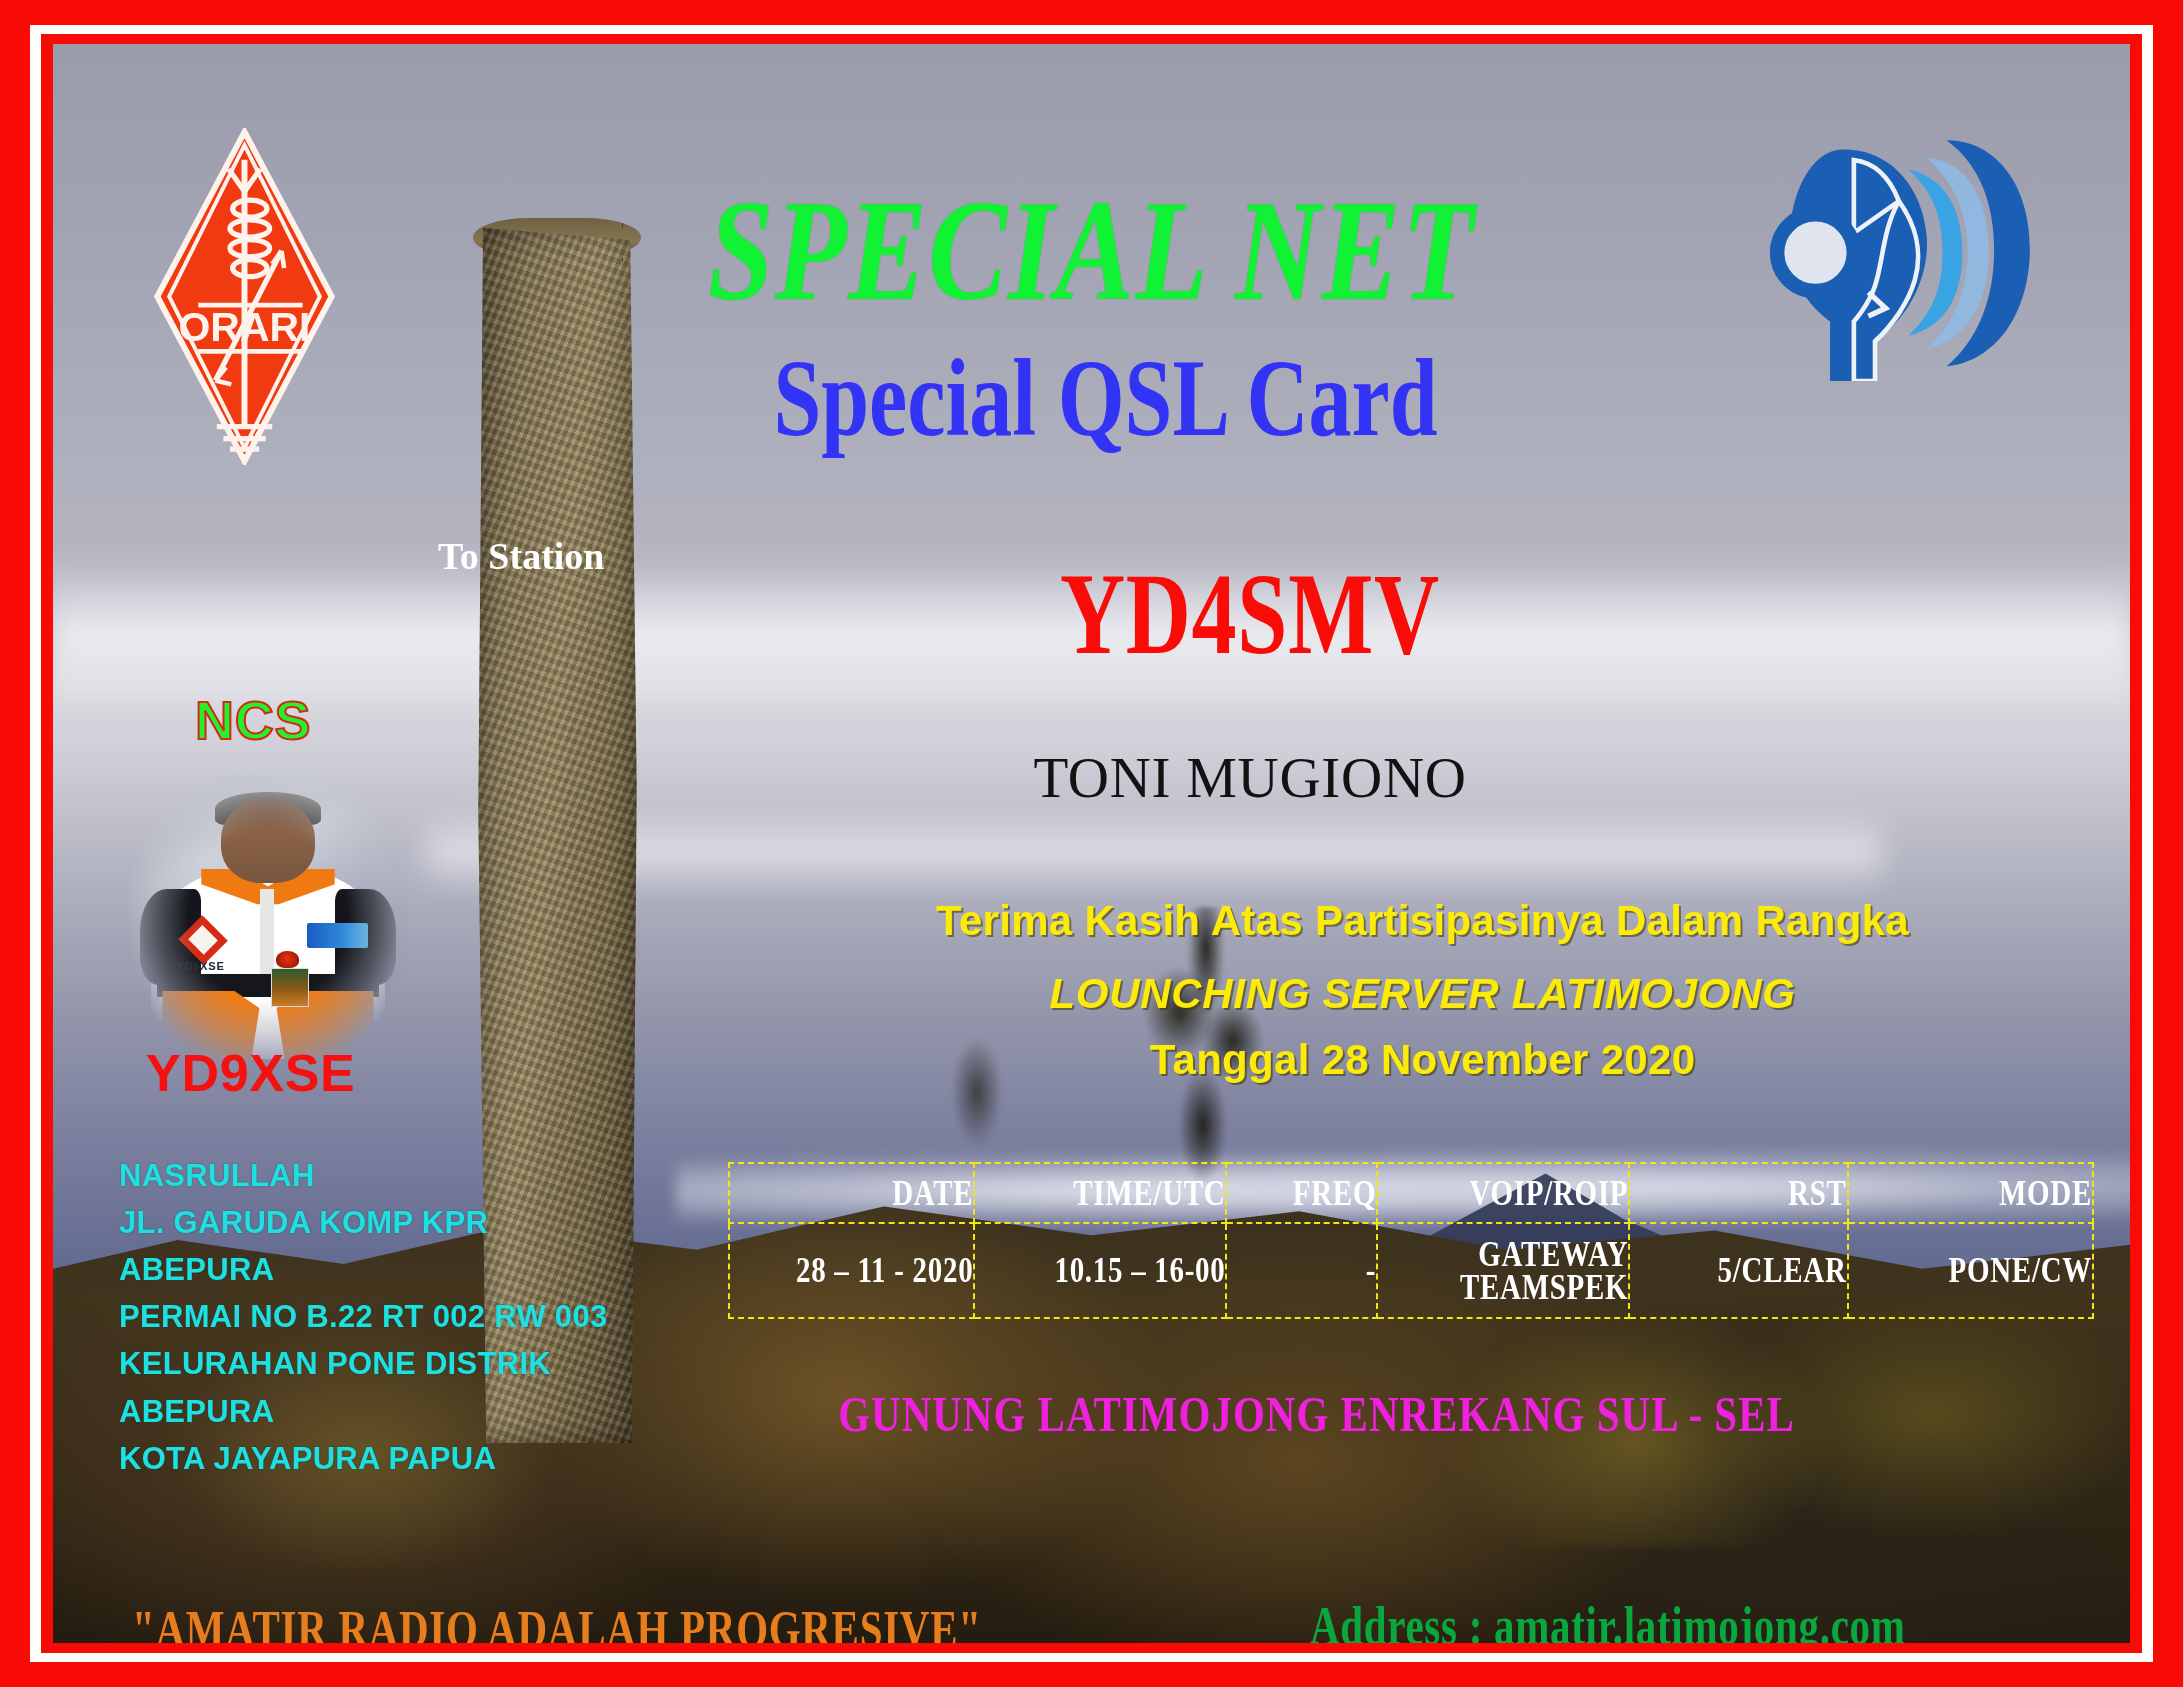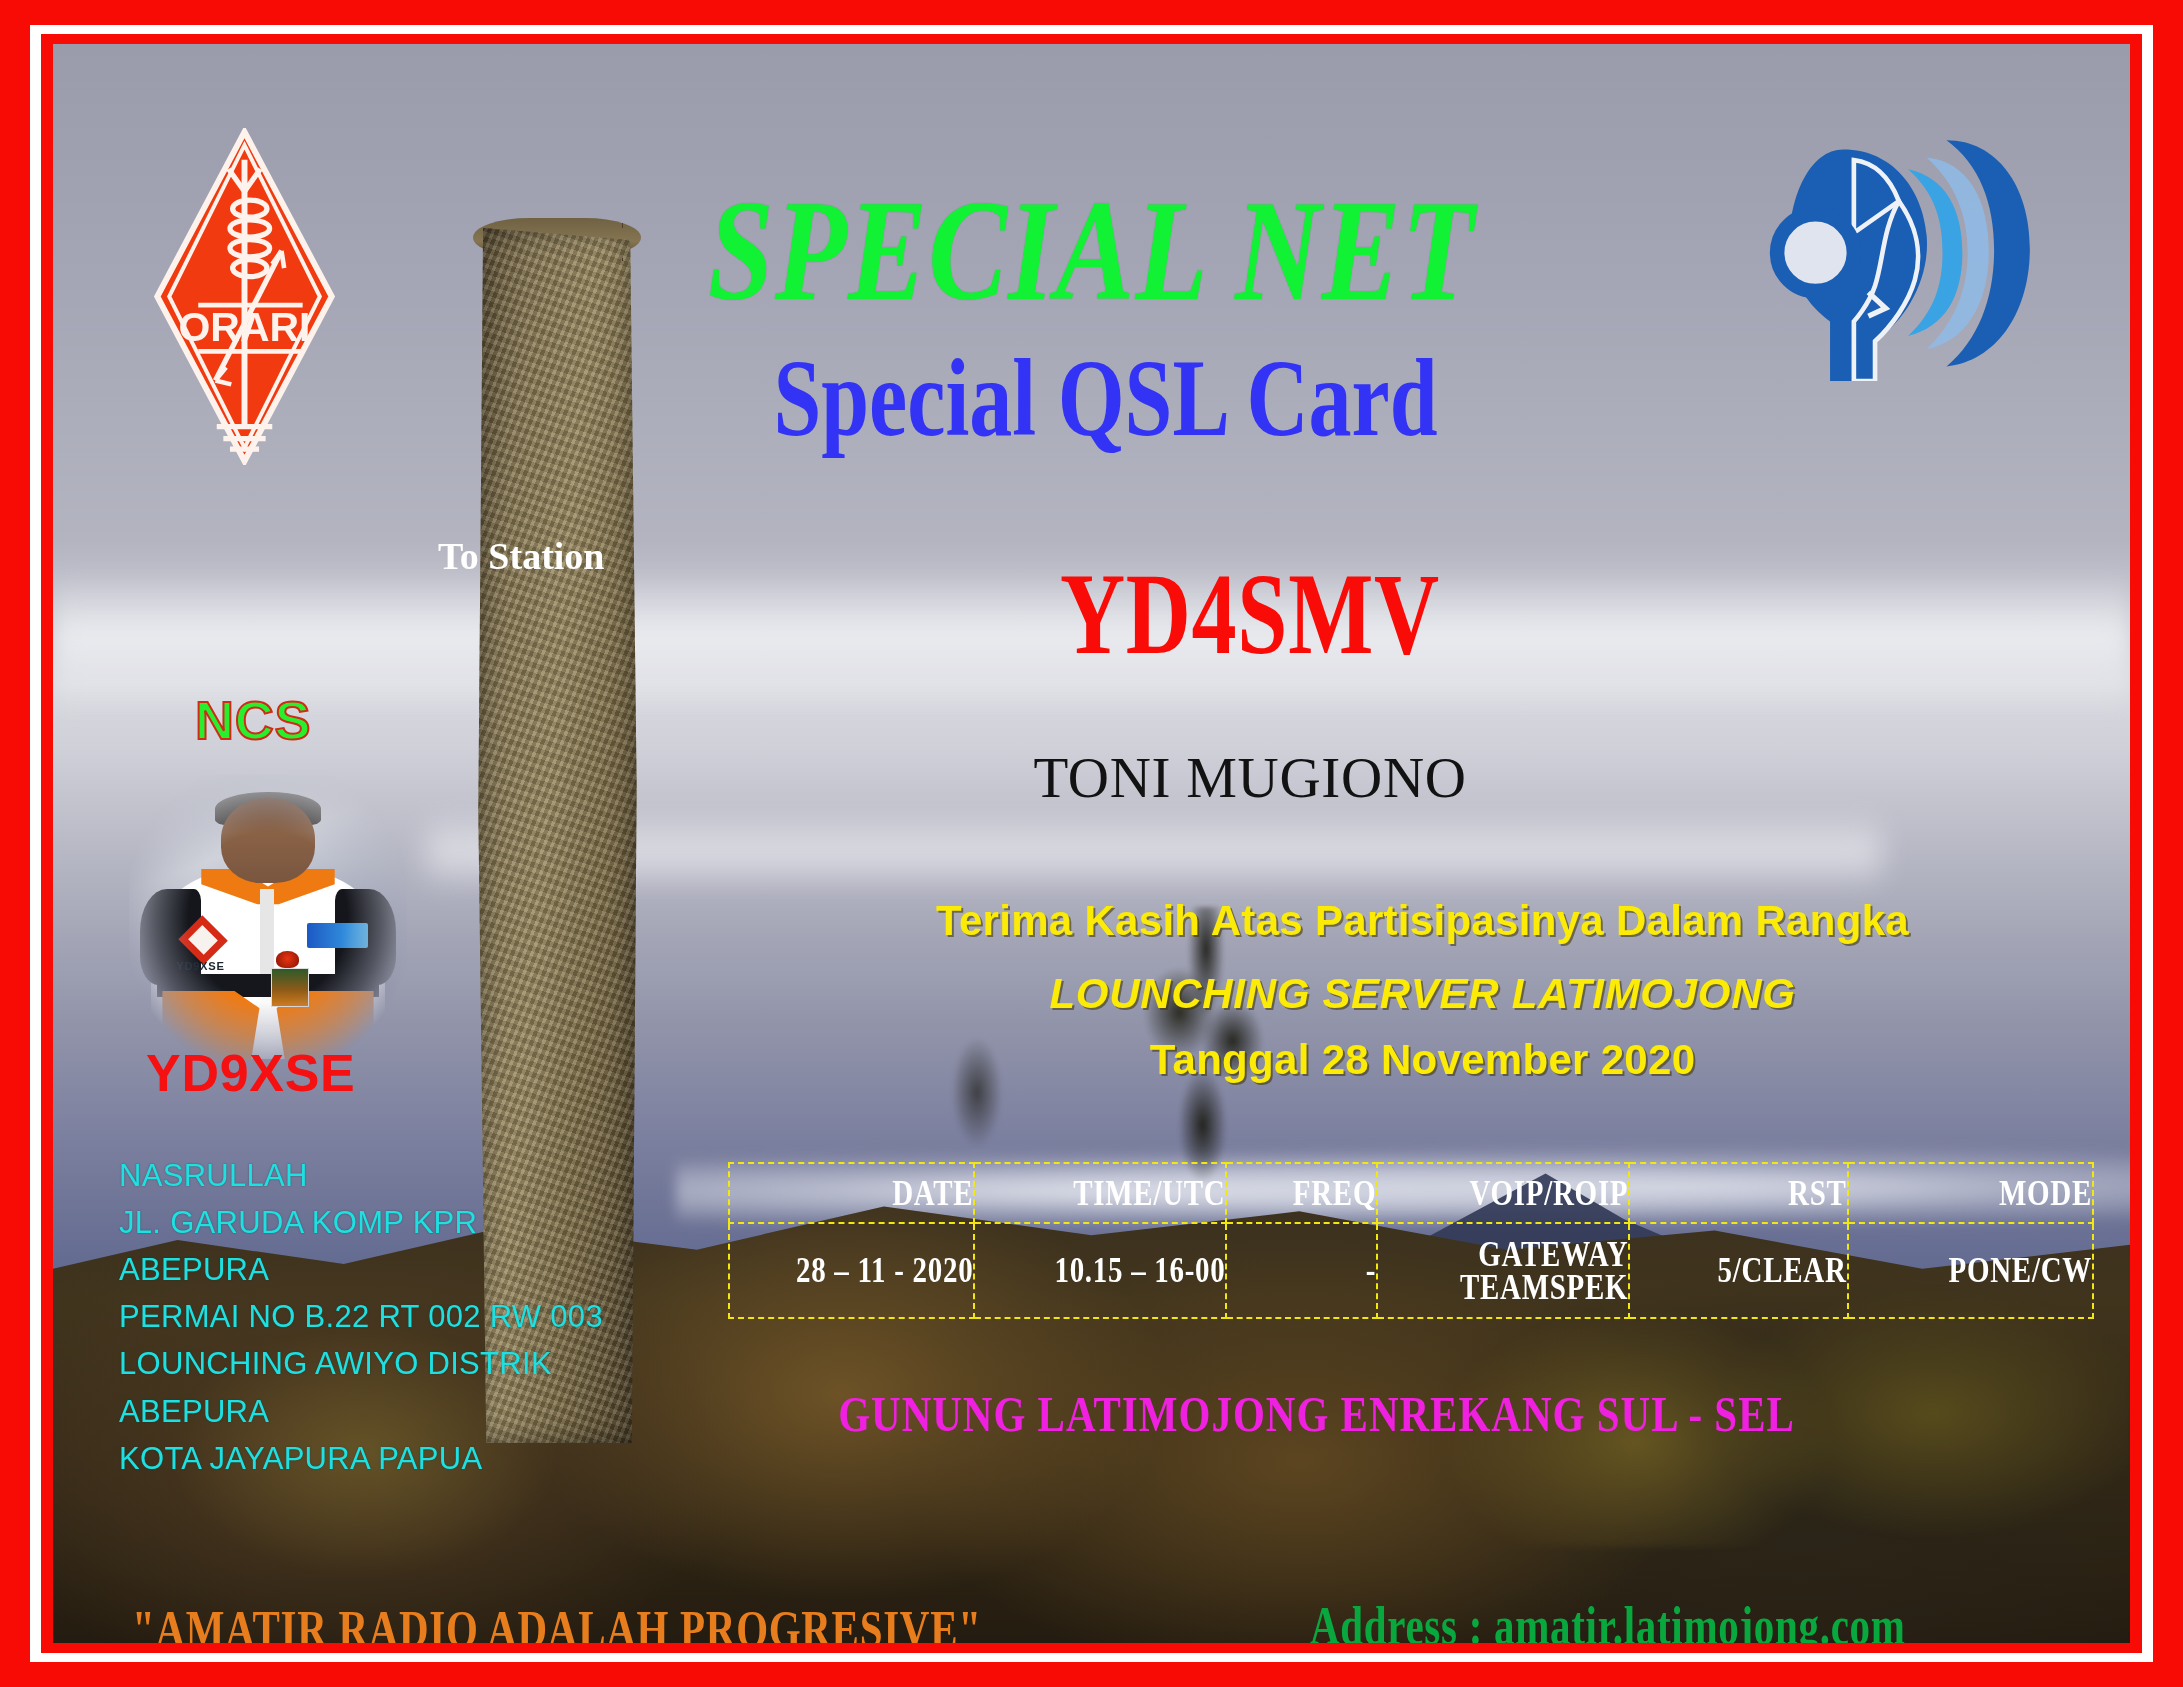--- a/index.html
+++ b/index.html
@@ -204,21 +204,21 @@
   .call-ncs{
     left:93px;top:999px;
     font-family:"Liberation Sans",sans-serif;
     font-size:52px;font-weight:bold;color:#f51111;
     letter-spacing:0.7px;
   }
 
   .addr{
     left:66px;top:1108px;
     font-family:"Liberation Sans",sans-serif;
-    font-size:31px;font-weight:normal;color:#1fe0e0;
+    font-size:31px;font-weight:bold;color:#1fe0e0;
     line-height:1.52;letter-spacing:0.3px;
     text-shadow:0 0 2px rgba(0,60,70,.55);
   }
 
   .call-main{
     left:0;right:0;top:516px;text-align:center;
     font-family:"Liberation Serif",serif;
     font-size:93px;font-weight:bold;color:#f90c08;
     letter-spacing:0.7px;
   }
@@ -390,21 +390,21 @@
       </div>
     </div>
 
     <div class="abs call-ncs">YD9XSE</div>
 
     <div class="abs addr">
       <div>NASRULLAH</div>
       <div>JL. GARUDA KOMP KPR</div>
       <div>ABEPURA</div>
       <div>PERMAI NO B.22 RT 002 RW 003</div>
-      <div>LOUNCHING AWIYO DISTRIK</div>
+      <div>KELURAHAN PONE DISTRIK</div>
       <div>ABEPURA</div>
       <div>KOTA JAYAPURA PAPUA</div>
     </div>
 
     <div class="abs call-main call-pos"><span>YD4SMV</span></div>
     <div class="abs opname">TONI MUGIONO</div>
 
     <div class="abs thanks">Terima Kasih Atas Partisipasinya Dalam Rangka</div>
     <div class="abs launch">LOUNCHING SERVER LATIMOJONG</div>
     <div class="abs tanggal">Tanggal  28  November  2020</div>

